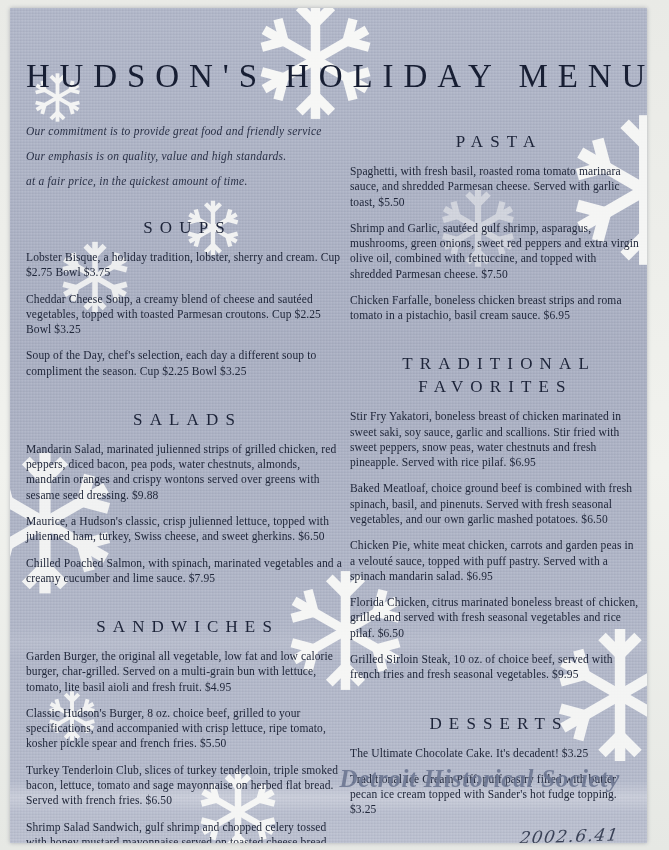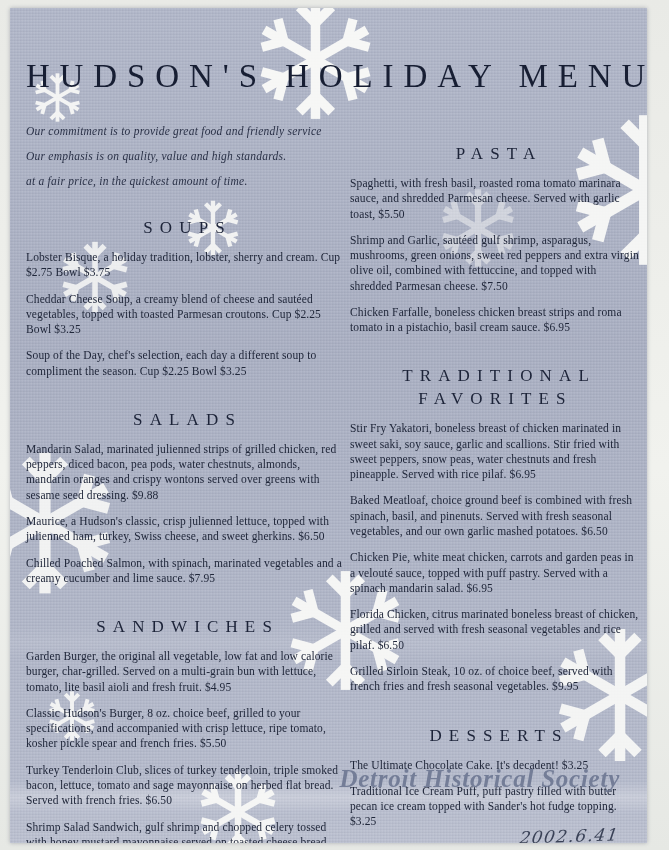--- a/index.html
+++ b/index.html
@@ -36,21 +36,21 @@
   .columns{display:flex;margin-top:24px;padding:0 6px 0 16px;}
   .col{box-sizing:border-box;}
   .col-left{width:316px;}
   .col-right{flex:1;padding-left:8px;}
   .intro{margin-top:6px;}
   .intro p{
     margin:0 0 13px;text-align:left;font-style:italic;
     font-size:11.5px;color:#2a3147;letter-spacing:0.02em;
   }
   .menu-section{margin-top:30px;}
-  .col-right .menu-section:first-child{margin-top:24px;}
+  .col-right .menu-section:first-child{margin-top:12px;}
   .col-left .menu-section:first-child{margin-top:40px;}
   .section-heading{
     margin:0 auto 10px;max-width:300px;text-align:center;
     font-size:17px;font-weight:400;color:#1c2338;
     letter-spacing:0.42em;text-indent:0.42em;line-height:1.35;
   }
   .menu-item{
     margin:0 0 11px;text-align:left;
     font-size:11.5px;line-height:1.33;color:#20273a;letter-spacing:0.01em;
   }

